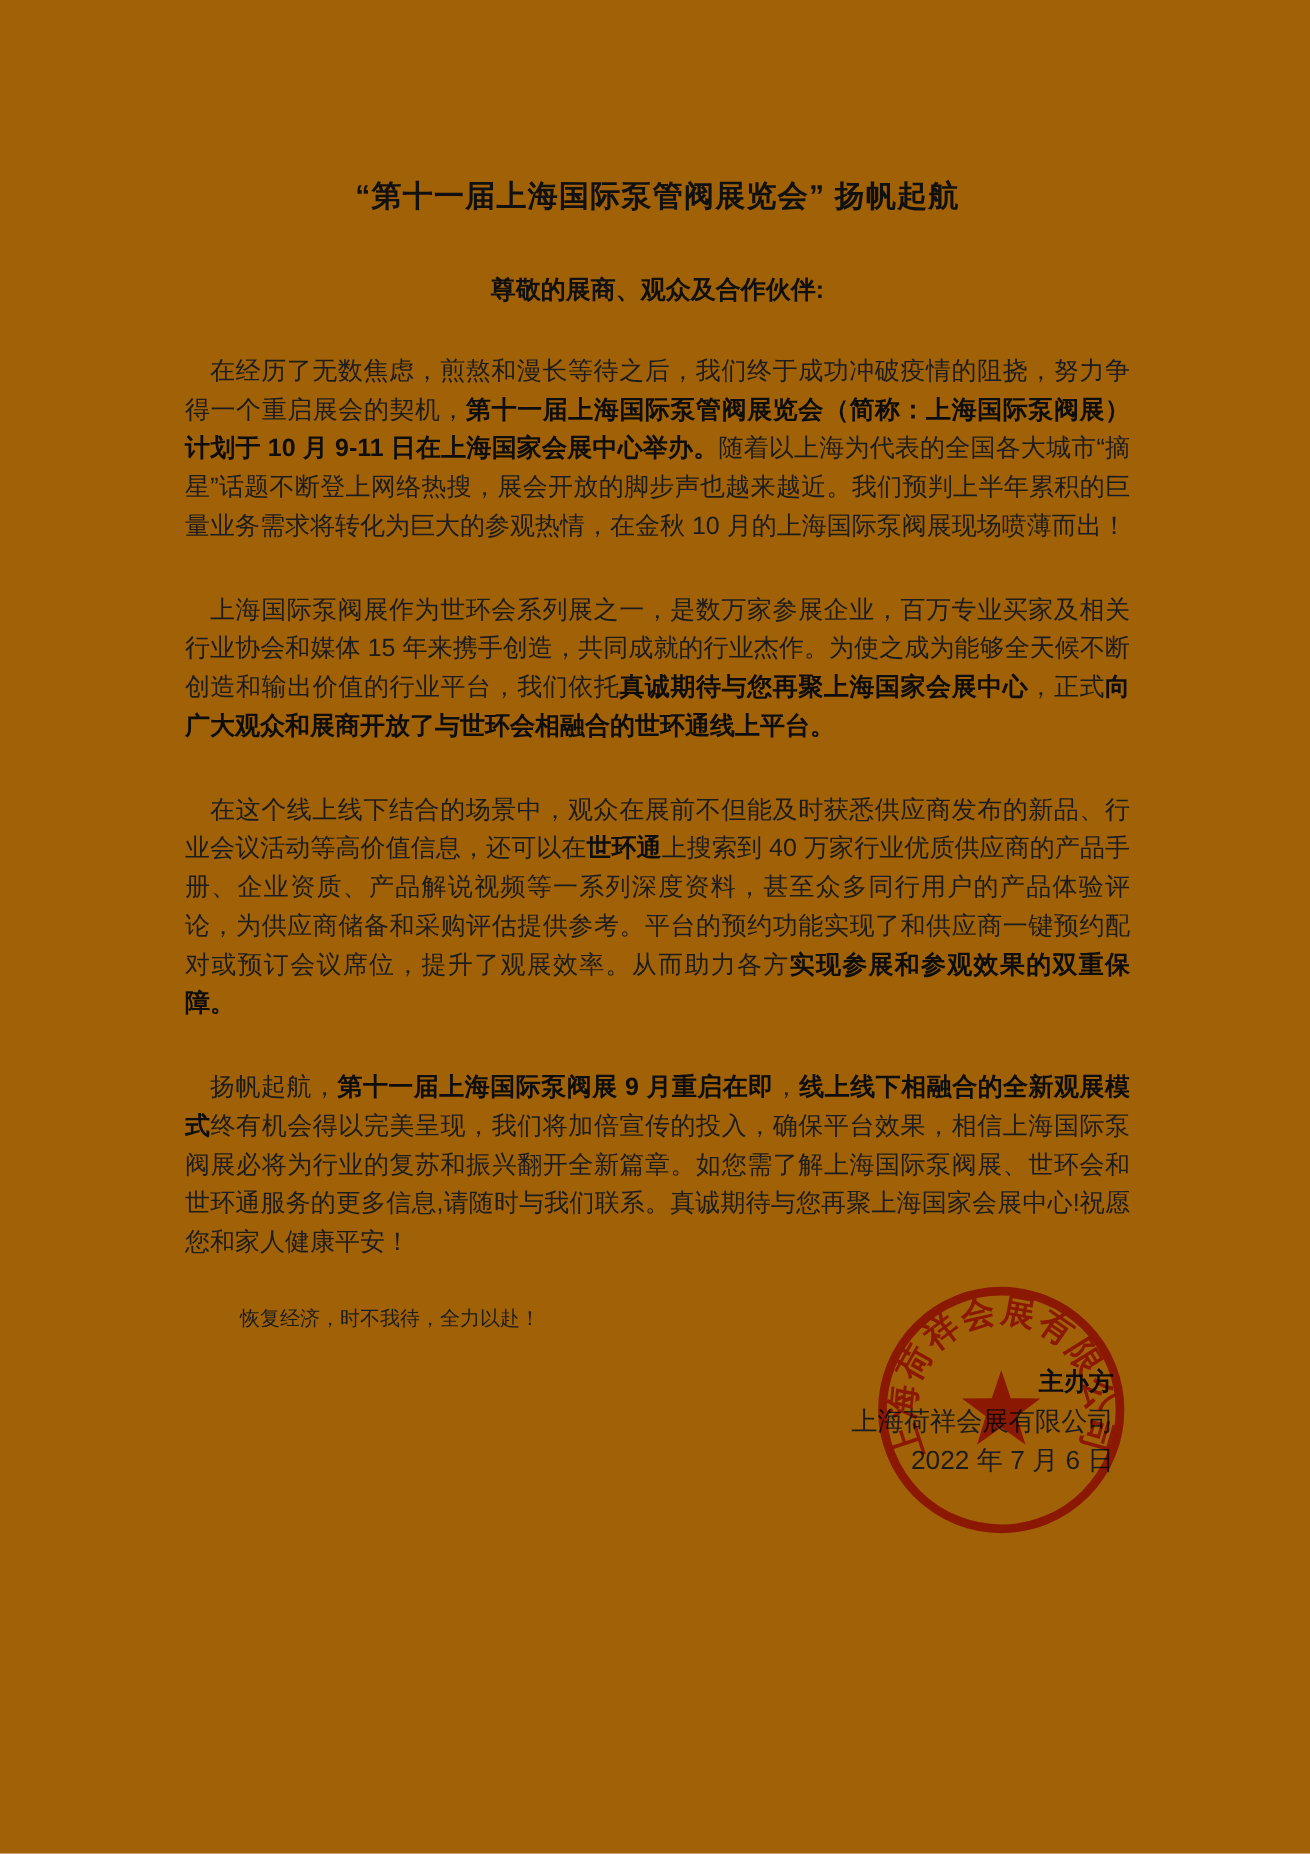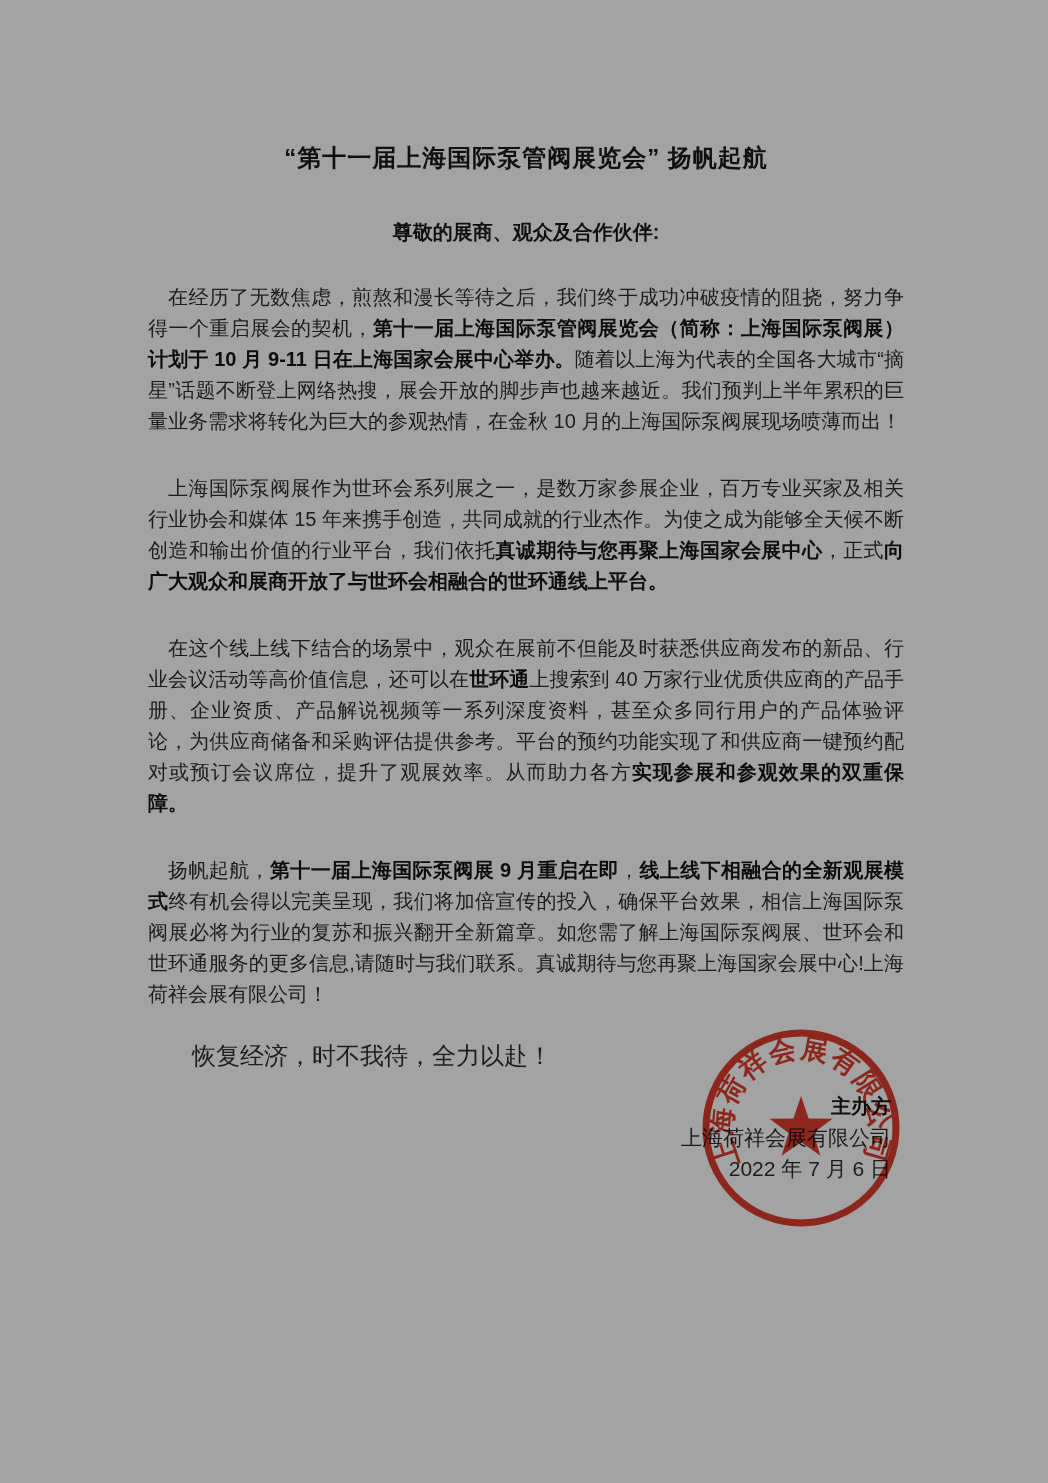--- a/index.html
+++ b/index.html
@@ -1,19 +1,19 @@
 <!DOCTYPE html>
 <html><head>
 <meta charset="utf-8">
 <style>
   html,body { margin:0; padding:0; background:#ffffff; }
   .page {
     position:relative;
     width:1048px; height:1483px;
-    background:#a3a3a3;
+    background:#a16207;
     font-family:"Liberation Sans","DejaVu Sans",sans-serif;
     color:#161616;
     overflow:hidden;
   }
   .content { position:absolute; left:148px; top:0; width:756px; }
   .title {
     margin:143px 0 0 0;
     text-align:center;
     font-size:24px; font-weight:bold; line-height:30px;
     letter-spacing:1px; color:#101010;
@@ -30,21 +30,21 @@
   }
   .body-para {
     margin:36px 0 0 0;
     font-size:20px; line-height:31px;
     text-align:justify; text-indent:20px;
     color:#1c1c1c;
   }
   .body-para .b { font-weight:bold; color:#0d0d0d; }
   .closing {
     margin:30px 0 0 0;
-    font-size:24px; line-height:31px; text-indent:44px; color:#1c1c1c;
+    font-size:16px; line-height:31px; text-indent:44px; color:#1c1c1c;
   }
   .signature {
     margin:20px 0 0 0;
     text-align:right; padding-right:13px;
   }
   .sig-label { font-size:20px; font-weight:bold; line-height:31px; color:#0d0d0d; }
   .sig-company { font-size:21px; line-height:31px; color:#1c1c1c; }
   .sig-date { font-size:21px; line-height:32px; color:#1c1c1c; }
   .stamp {
     position:absolute; left:700px; top:1027px;
@@ -62,21 +62,21 @@
 
     <h1 class="title">“第十一届上海国际泵管阀展览会” 扬帆起航</h1>
 
 
     <p class="salutation">尊敬的展商、观众及合作伙伴:</p>
 
     <div id="paragraphs">
         <p class="body-para"><span>在经历了无数焦虑，煎熬和漫长等待之后，我们终于成功冲破疫情的阻挠，努力争得一个重启展会的契机，</span><span class="b">第十一届上海国际泵管阀展览会（简称：上海国际泵阀展）计划于 10 月 9-11 日在上海国家会展中心举办。</span><span>随着以上海为代表的全国各大城市“摘星”话题不断登上网络热搜，展会开放的脚步声也越来越近。我们预判上半年累积的巨量业务需求将转化为巨大的参观热情，在金秋 10 月的上海国际泵阀展现场喷薄而出！</span></p>
         <p class="body-para"><span>上海国际泵阀展作为世环会系列展之一，是数万家参展企业，百万专业买家及相关行业协会和媒体 15 年来携手创造，共同成就的行业杰作。为使之成为能够全天候不断创造和输出价值的行业平台，我们依托</span><span class="b">真诚期待与您再聚上海国家会展中心</span><span>，正式</span><span class="b">向广大观众和展商开放了与世环会相融合的世环通线上平台。</span></p>
         <p class="body-para"><span>在这个线上线下结合的场景中，观众在展前不但能及时获悉供应商发布的新品、行业会议活动等高价值信息，还可以在</span><span class="b">世环通</span><span>上搜索到 40 万家行业优质供应商的产品手册、企业资质、产品解说视频等一系列深度资料，甚至众多同行用户的产品体验评论，为供应商储备和采购评估提供参考。平台的预约功能实现了和供应商一键预约配对或预订会议席位，提升了观展效率。从而助力各方</span><span class="b">实现参展和参观效果的双重保障。</span></p>
-        <p class="body-para"><span>扬帆起航，</span><span class="b">第十一届上海国际泵阀展 9 月重启在即</span><span>，</span><span class="b">线上线下相融合的全新观展模式</span><span>终有机会得以完美呈现，我们将加倍宣传的投入，确保平台效果，相信上海国际泵阀展必将为行业的复苏和振兴翻开全新篇章。如您需了解上海国际泵阀展、世环会和世环通服务的更多信息,请随时与我们联系。真诚期待与您再聚上海国家会展中心!上海荷祥会展有限公司！</span></p>
+        <p class="body-para"><span>扬帆起航，</span><span class="b">第十一届上海国际泵阀展 9 月重启在即</span><span>，</span><span class="b">线上线下相融合的全新观展模式</span><span>终有机会得以完美呈现，我们将加倍宣传的投入，确保平台效果，相信上海国际泵阀展必将为行业的复苏和振兴翻开全新篇章。如您需了解上海国际泵阀展、世环会和世环通服务的更多信息,请随时与我们联系。真诚期待与您再聚上海国家会展中心!祝愿您和家人健康平安！</span></p>
       </div>
 
     <p class="closing">恢复经济，时不我待，全力以赴！</p>
 
     <div class="signature">
       <div class="sig-label">主办方</div>
       <div class="sig-company">上海荷祥会展有限公司</div>
       <div class="sig-date">2022 年 7 月 6 日</div>
     </div>
 

